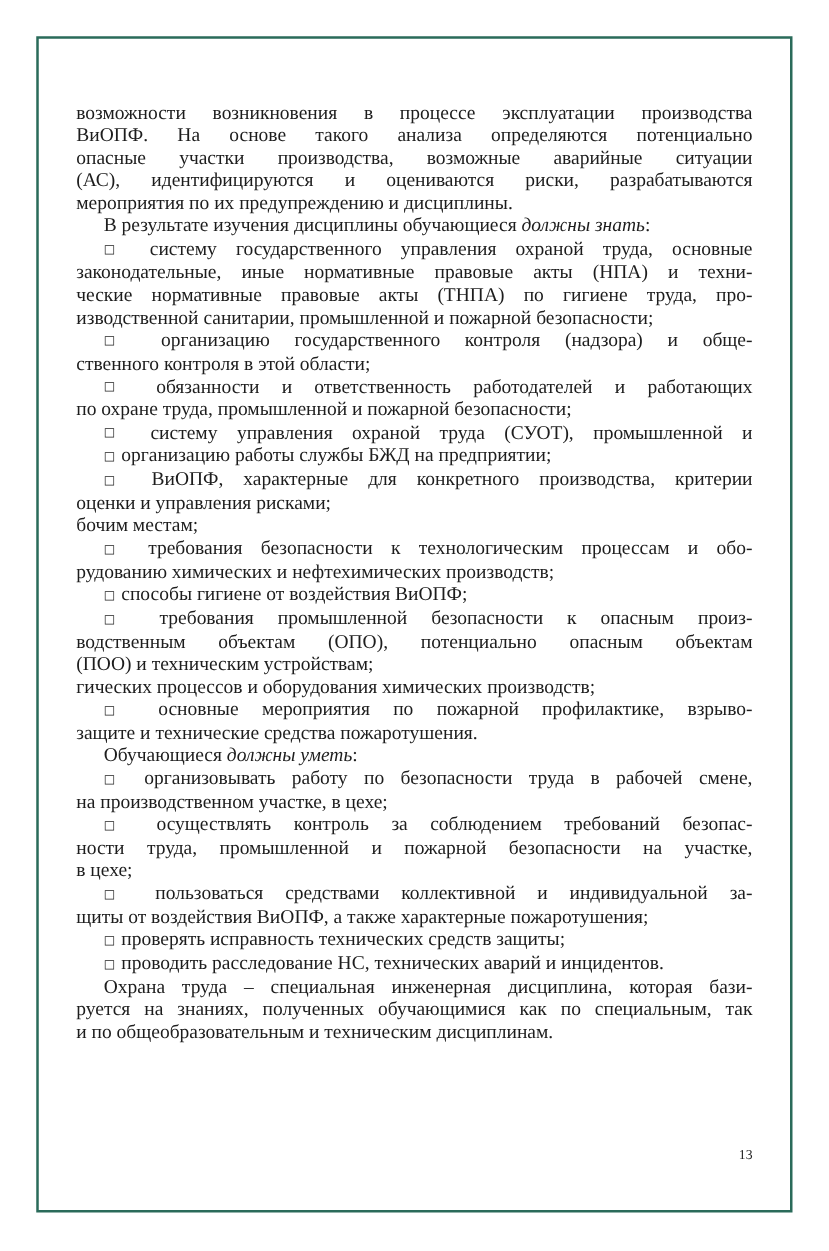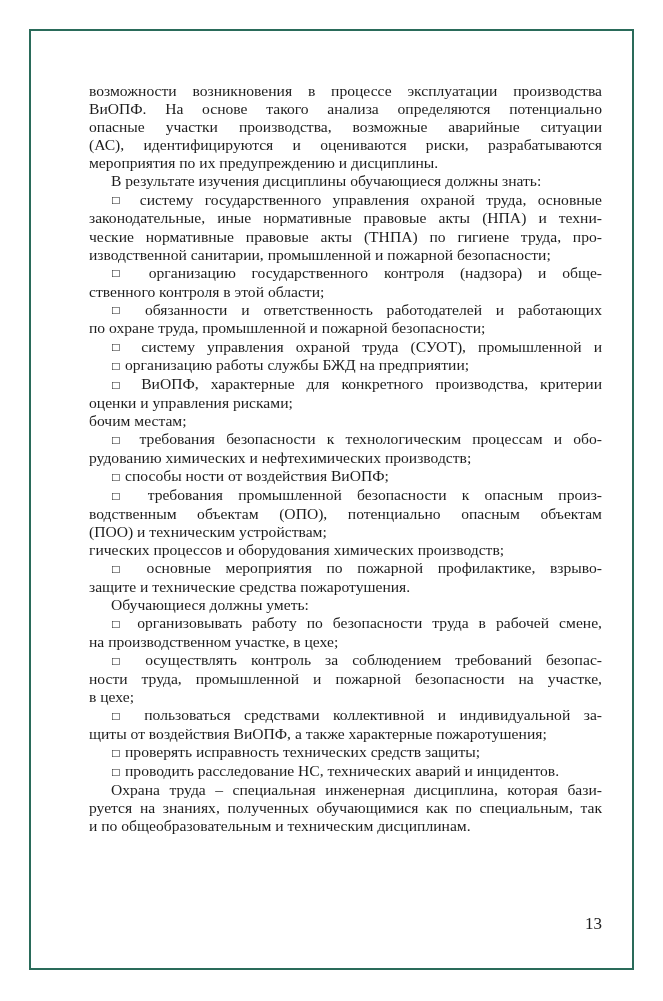--- a/index.html
+++ b/index.html
@@ -15,33 +15,33 @@
     position: absolute; left: 29px; top: 29px;
     width: 605px; height: 941px;
     border: 2px solid var(--frame, #2a6b5a);
     background: var(--bg, #ffffff);
   }
   .textblock {
     position: absolute; left: 30px; right: 30px; top: 51px;
     font-size: 15.6px; line-height: 18.1px;
   }
   .para { margin: 0; }
-  .line { text-align: justify; text-align-last: justify; margin-left: 28px; }
+  .line { text-align: justify; text-align-last: justify; }
   .line.last { text-align-last: left; }
   .line.indent { text-indent: 22px; }
-  .it { }
+  .it { font-style: italic; }
   .sq {
     font-family: "DejaVu Sans", sans-serif;
     font-size: 0.62em;
     vertical-align: 0.13em;
     margin-right: 1px;
   }
   .pagenum {
     position: absolute; right: 30px; top: 884px;
-    font-size: 17px; line-height: 18px;
+    font-size: 11px; line-height: 18px;
   }
 </style>
 </head>
 <body>
 
 <div class="frame">
   <div class="textblock">
       <div class="para">
         <div class="line"><span>возможности возникновения в процессе эксплуатации производства</span></div>
         <div class="line"><span>ВиОПФ. На основе такого анализа определяются потенциально</span></div>
@@ -77,21 +77,21 @@
         <div class="line last"><span>оценки и управления рисками;</span></div>
       </div>
       <div class="para">
         <div class="line last"><span>бочим местам;</span></div>
       </div>
       <div class="para">
         <div class="line indent"><span class="sq">□</span><span> требования безопасности к технологическим процессам и обо-</span></div>
         <div class="line last"><span>рудованию химических и нефтехимических производств;</span></div>
       </div>
       <div class="para">
-        <div class="line last indent"><span class="sq">□</span><span> способы ности от воздействия ВиОПФ;</span></div>
+        <div class="line last indent"><span class="sq">□</span><span> способы гигиене от воздействия ВиОПФ;</span></div>
       </div>
       <div class="para">
         <div class="line indent"><span class="sq">□</span><span> требования промышленной безопасности к опасным произ-</span></div>
         <div class="line"><span>водственным объектам (ОПО), потенциально опасным объектам</span></div>
         <div class="line last"><span>(ПОО) и техническим устройствам;</span></div>
       </div>
       <div class="para">
         <div class="line last"><span>гических процессов и оборудования химических производств;</span></div>
       </div>
       <div class="para">

